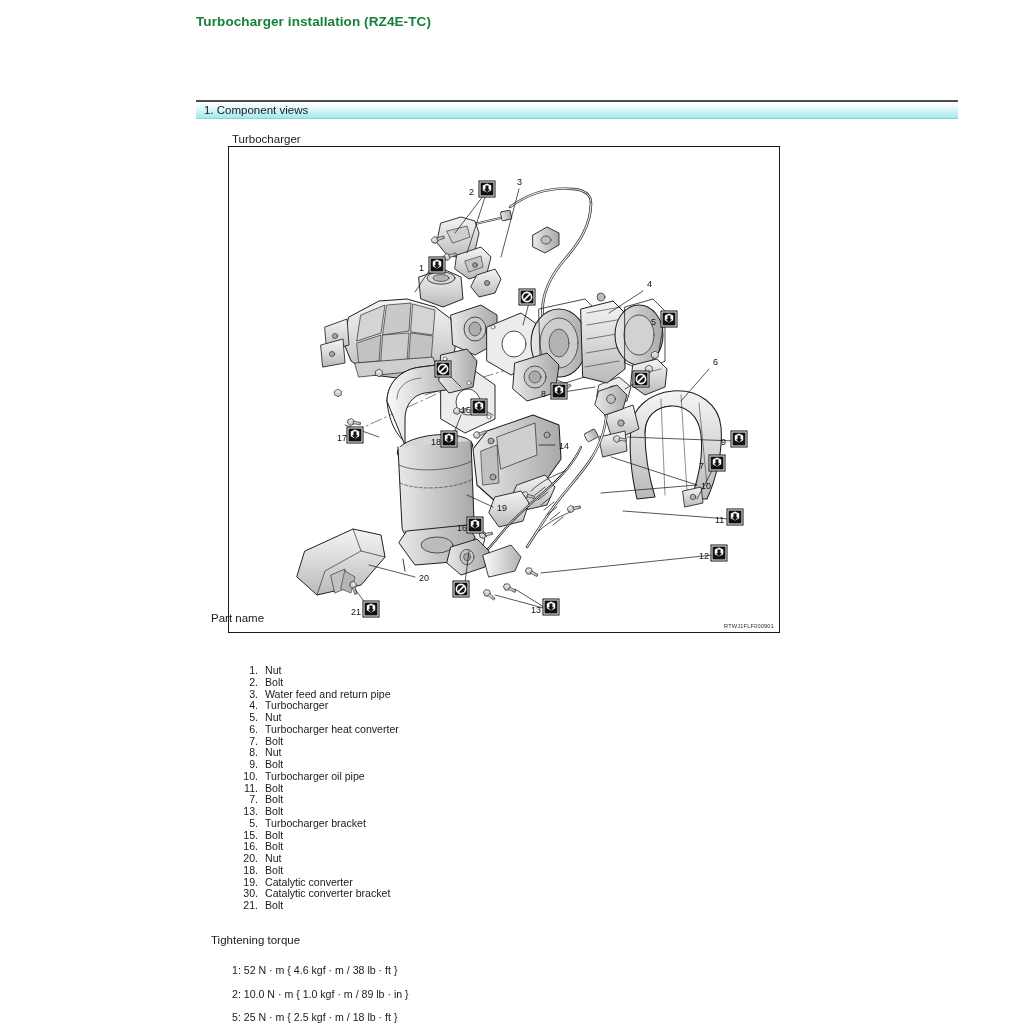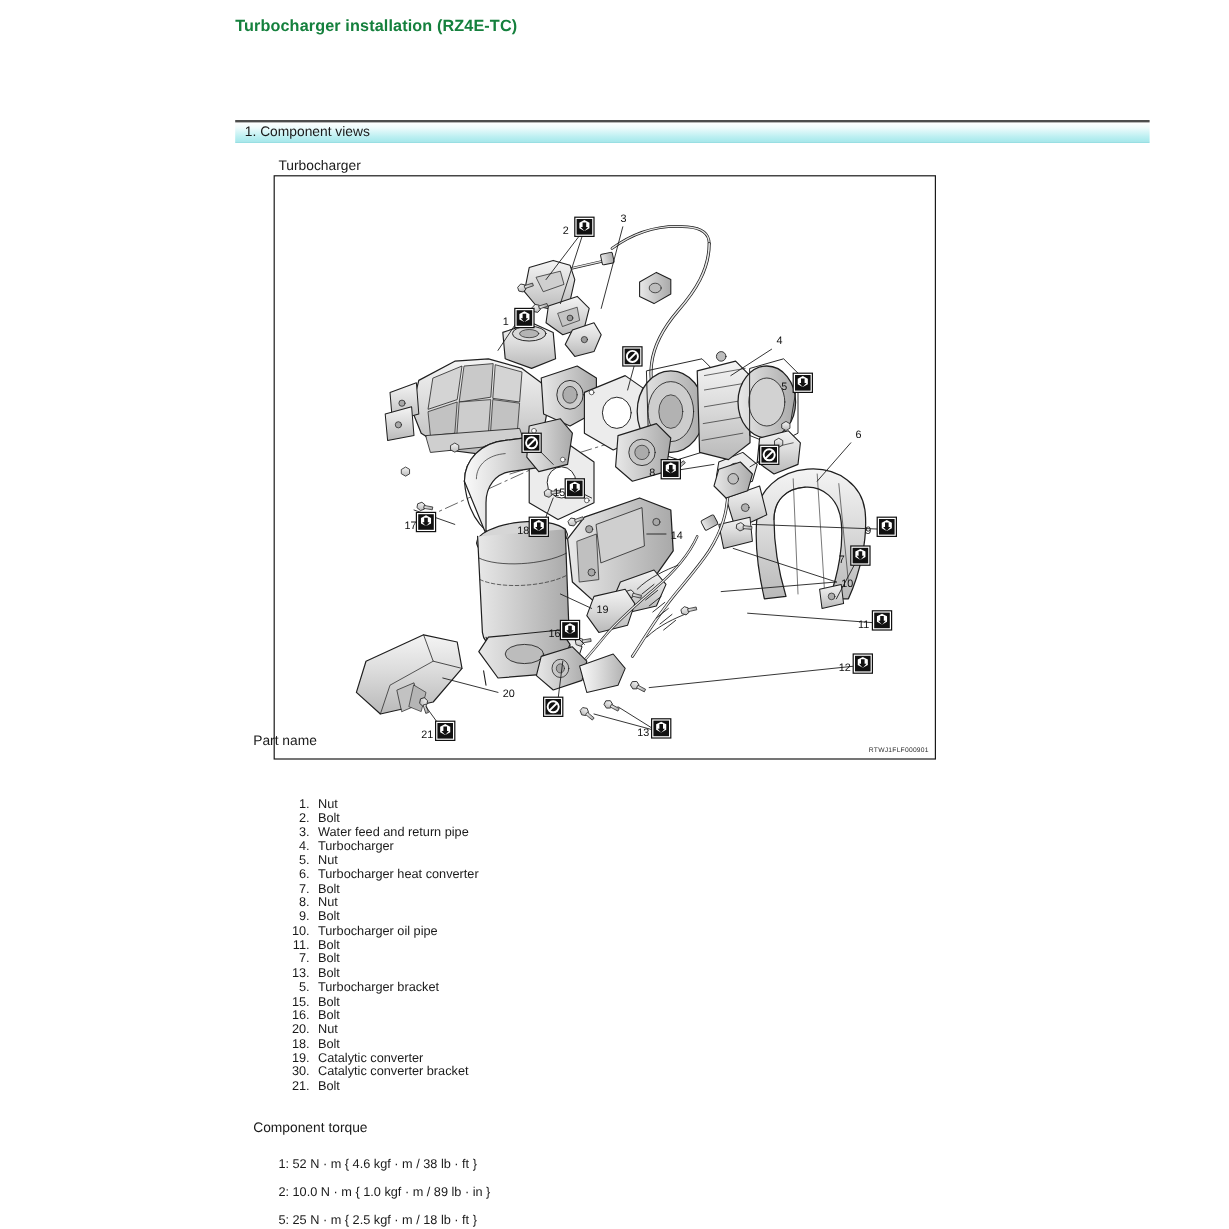--- a/index.html
+++ b/index.html
@@ -620,18 +620,18 @@
     <li><span class="pn-num">5.</span><span>Turbocharger bracket</span></li>
     <li><span class="pn-num">15.</span><span>Bolt</span></li>
     <li><span class="pn-num">16.</span><span>Bolt</span></li>
     <li><span class="pn-num">20.</span><span>Nut</span></li>
     <li><span class="pn-num">18.</span><span>Bolt</span></li>
     <li><span class="pn-num">19.</span><span>Catalytic converter</span></li>
     <li><span class="pn-num">30.</span><span>Catalytic converter bracket</span></li>
     <li><span class="pn-num">21.</span><span>Bolt</span></li>
   </ul>
 
-<div class="block-heading torque-heading">Component torque</div>
+<div class="block-heading torque-heading">Tightening torque</div>
 <div class="torque-list" id="torque-list">
     <div>1: 52 N · m { 4.6 kgf · m / 38 lb · ft }</div>
     <div>2: 10.0 N · m { 1.0 kgf · m / 89 lb · in }</div>
     <div>5: 25 N · m { 2.5 kgf · m / 18 lb · ft }</div>
   </div>
 
 </body></html>

